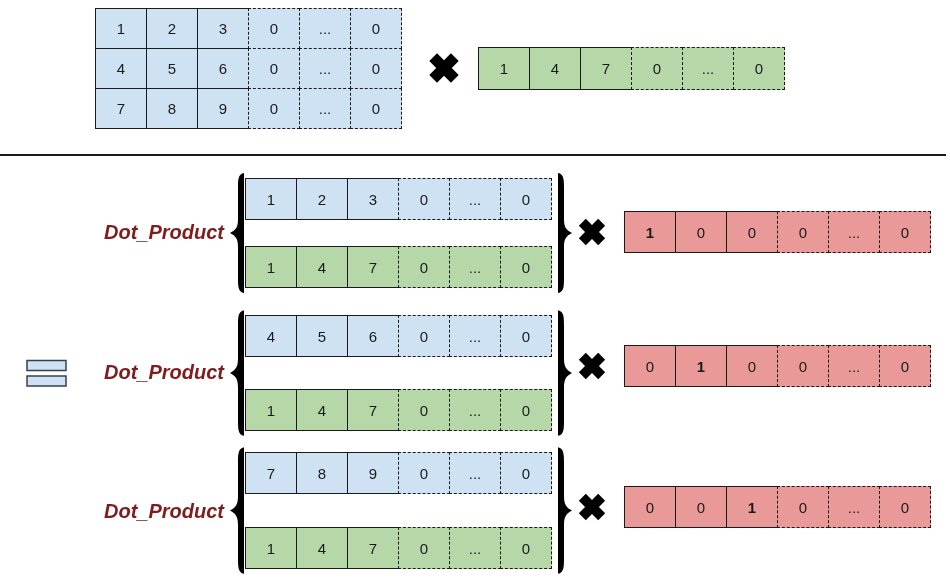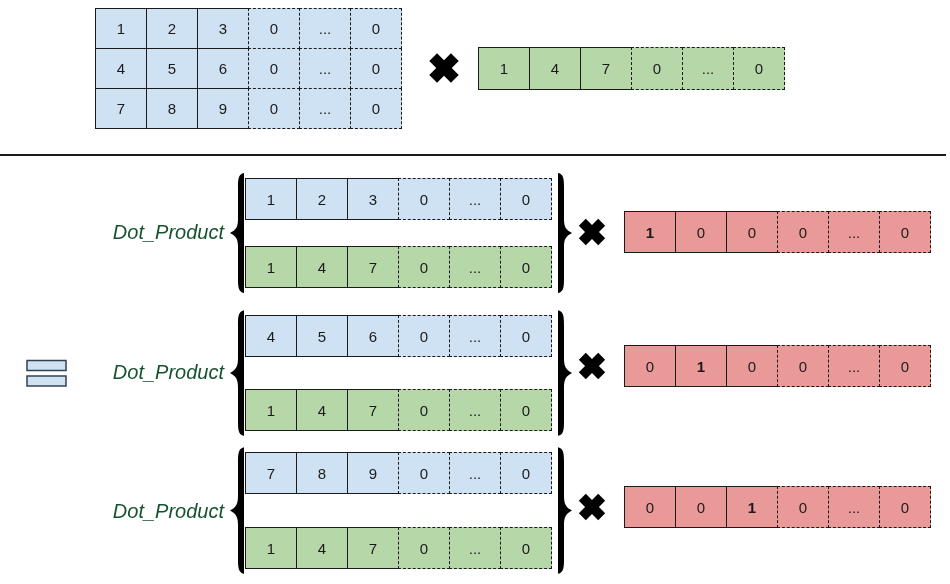--- a/index.html
+++ b/index.html
@@ -26,21 +26,21 @@
   .row.h41 .cell{height:41px;}
   .row.h43 .cell{height:43px;}
   .blue .cell{background:var(--matrix-fill);}
   .green .cell{background:var(--vector-fill);}
   .red .cell{background:var(--result-fill);}
   .matrix{position:absolute;}
   .matrix .row + .row{margin-top:-1px;}
   .divider{position:absolute;left:0;top:154px;width:946px;border-top:2px solid var(--line);}
   .dp-label{
     position:absolute;left:88px;width:136px;height:26px;line-height:26px;
-    text-align:right;font-style:italic;font-size:20px;color:#14532d;white-space:nowrap;
+    text-align:right;font-style:italic;font-size:20px;color:#7f1d1d;white-space:nowrap;font-weight:bold;
   }
   .brace{position:absolute;width:22px;}
   .eq rect{fill:var(--operator-fill);stroke:var(--operator-stroke);stroke-width:1.5;}
 </style>
 </head>
 <body>
 
 <svg width="0" height="0" style="position:absolute">
   <defs>
     <path id="xshape" transform="rotate(45)" d="M -14.5 -5.2 L -5.2 -5.2 L -5.2 -14.5 L 5.2 -14.5 L 5.2 -5.2 L 14.5 -5.2 L 14.5 5.2 L 5.2 5.2 L 5.2 14.5 L -5.2 14.5 L -5.2 5.2 L -14.5 5.2 Z"></path>

